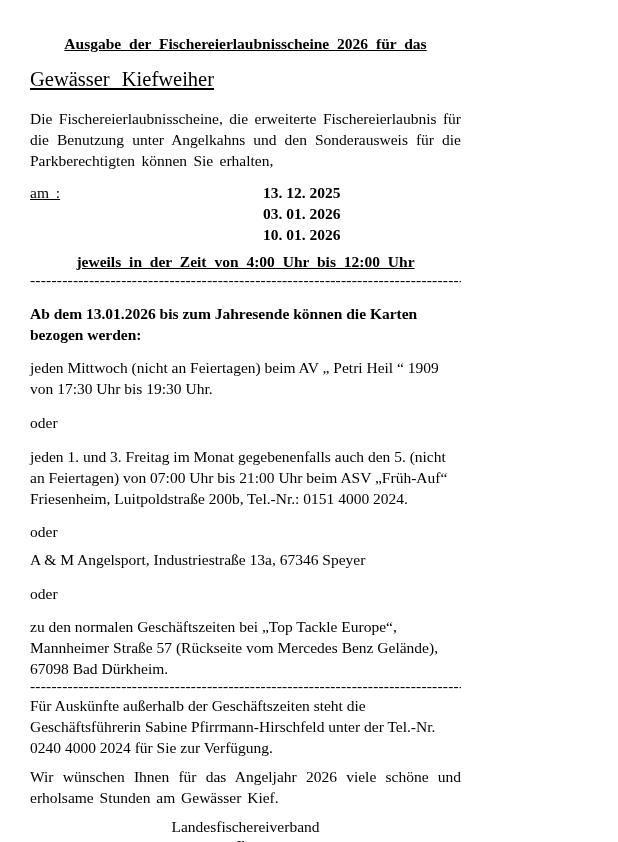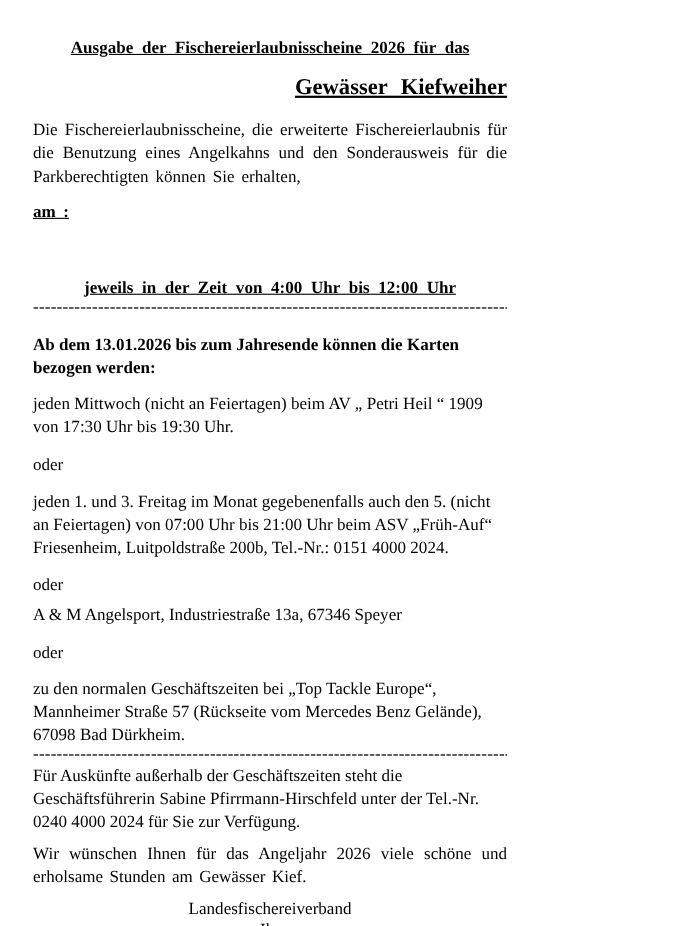--- a/index.html
+++ b/index.html
@@ -25,42 +25,42 @@
   }
   p { margin: 0; }
   .h1 {
     text-align: center;
     font-weight: bold;
     text-decoration: underline;
     word-spacing: 4px;
   }
   .h2 {
     margin-top: 13px;
-    text-align: right;
-    font-weight: bold;
+    text-align: left;
+    font-weight: normal;
     text-decoration: underline;
     font-size: 20.5px;
     line-height: 24px;
     word-spacing: 7px;
   }
   .intro {
     margin-top: 17px;
     text-align: justify;
     word-spacing: 2.5px;
   }
   .am-row {
     margin-top: 11px;
     position: relative;
     min-height: 63px;
   }
   .am-label {
     position: absolute;
     left: 0;
     top: 0;
-    font-weight: bold;
+    font-weight: normal;
     text-decoration: underline;
     word-spacing: 3px;
   }
   .date-list {
     margin-left: 233px;
     font-weight: bold;
   }
   .h3 {
     margin-top: 6px;
     text-align: center;
@@ -112,24 +112,29 @@
 </style>
 </head>
 <body>
 
 <div class="page">
 
   <div class="h1">Ausgabe der Fischereierlaubnisscheine 2026 für das</div>
 
   <div class="h2">Gewässer Kiefweiher</div>
 
-  <p class="intro">Die Fischereierlaubnisscheine, die erweiterte Fischereierlaubnis für die Benutzung eines Angelkahns und den Sonderausweis für die Parkberechtigten können Sie erhalten,</p>
+  <p class="intro">Die Fischereierlaubnisscheine, die erweiterte Fischereierlaubnis für die Benutzung unter Angelkahns und den Sonderausweis für die Parkberechtigten können Sie erhalten,</p>
 
   <div class="am-row">
     <span class="am-label">am :</span>
+    <div class="date-list">
+      <div>13. 12. 2025</div>
+      <div>03. 01. 2026</div>
+      <div>10. 01. 2026</div>
+    </div>
   </div>
 
   <div class="h3">jeweils in der Zeit von 4:00 Uhr bis 12:00 Uhr</div>
 
 
   <div class="divider">------------------------------------------------------------------------------------------------------------------------</div>
 
   <p class="ab-dem">Ab dem 13.01.2026 bis zum Jahresende können die Karten bezogen werden:</p>
 
   <p class="opt1">jeden Mittwoch (nicht an Feiertagen) beim AV „ Petri Heil “ 1909 von 17:30 Uhr bis 19:30 Uhr.</p>

